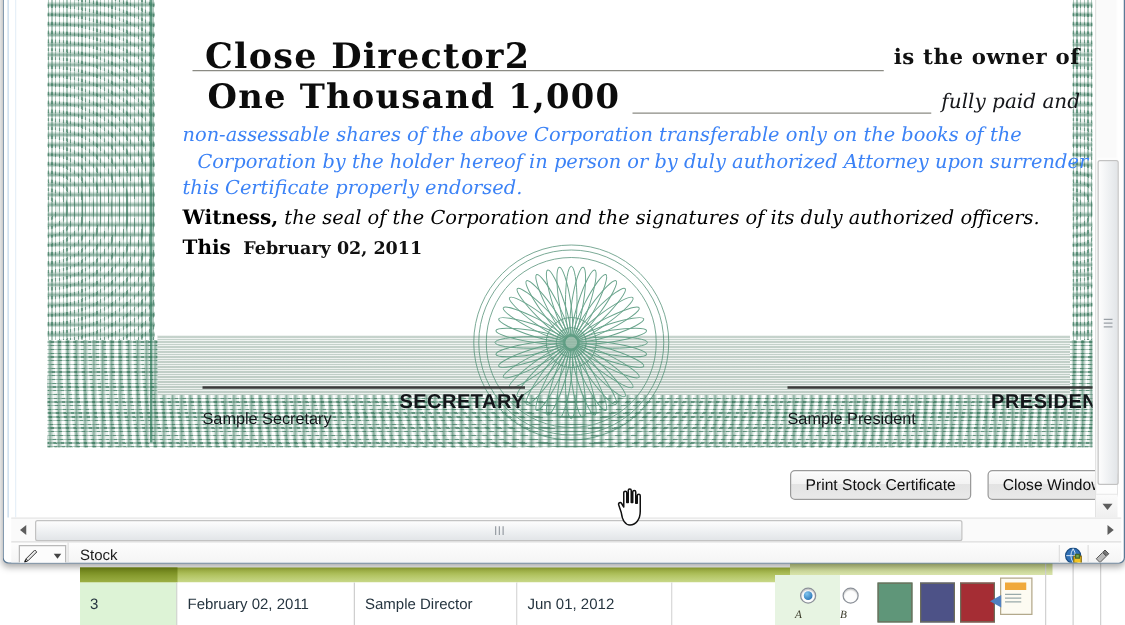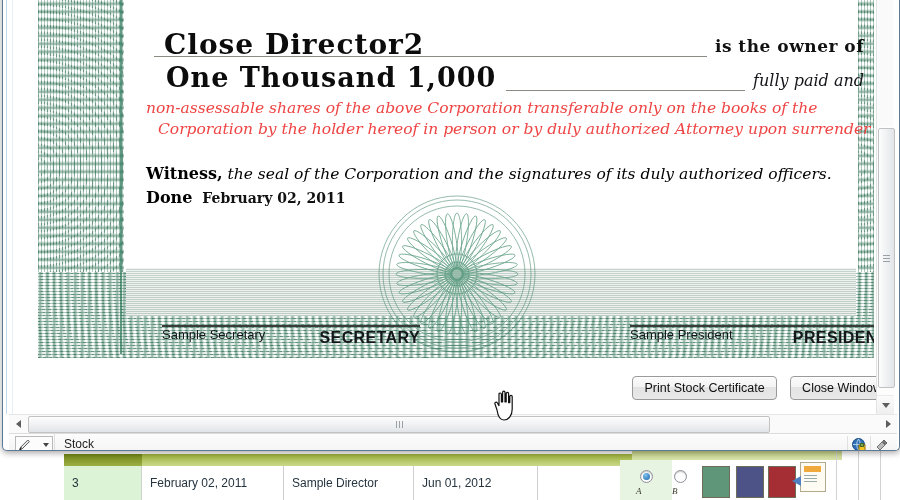--- a/index.html
+++ b/index.html
@@ -100,35 +100,35 @@
     letter-spacing:1px;line-height:1;position:relative;top:3px;padding-left:10px;display:inline-block;}
   #t-owner{font-size:17px;white-space:nowrap;padding-bottom:1px;}
 
   #shares-row{position:absolute;left:128px;top:88px;width:698px;display:flex;align-items:flex-end;}
   #v-shares{font-family:"DejaVu Serif",serif;font-weight:700;font-size:27px;letter-spacing:1px;
     color:#0c0c0c;line-height:1;white-space:nowrap;}
   #f-shares{flex:1;margin-left:10px;border-bottom:1px solid #8b8b84;height:26px;}
   #t-paid{font-size:16px;white-space:nowrap;padding-bottom:1px;padding-left:8px;}
 
   #body-copy{position:absolute;left:108px;top:122px;width:724px;}
-  .bline{font-family:"DejaVu Serif",serif;font-style:italic;font-size:15.5px;color:#ef4444;
+  .bline{font-family:"DejaVu Serif",serif;font-style:italic;font-size:15.5px;color:#3b82f6;
     line-height:21px;white-space:nowrap;}
   .bline.just{display:flex;justify-content:space-between;}
   .bline.just span{display:inline-block;}
   #witness-line{position:absolute;left:108px;top:188px;white-space:nowrap;}
   #t-witness{font-family:"DejaVu Serif",serif;font-weight:700;font-size:16px;}
   #t-witness-rest{font-family:"DejaVu Serif",serif;font-style:italic;font-size:15.5px;}
   #dated-line{position:absolute;left:108px;top:212px;white-space:nowrap;}
   #t-dated{font-family:"DejaVu Serif",serif;font-weight:700;font-size:16px;}
   #v-date{font-family:"DejaVu Serif",serif;font-weight:700;font-size:14px;color:#111;padding-left:10px;}
 
   
   .sigblock{position:absolute;bottom:16px;}
   .sigline{border-top:2px solid #3a3a3a;width:100%;}
-  .signame{font-family:"Liberation Sans",sans-serif;font-size:13px;color:#14161a;padding-top:0;}
+  .signame{font-family:"Liberation Sans",sans-serif;font-size:13px;color:#14161a;padding-top:16px;}
   .sigrole{position:absolute;right:0;top:4px;font-family:"Liberation Sans",sans-serif;
     font-size:16px;font-weight:700;color:#14161a;letter-spacing:.4px;}
   #sig-left{left:124px;width:258px;}
   #sig-right{left:592px;width:258px;}
 
   
   #btnbar{position:absolute;left:0;top:386px;width:888px;height:30px;text-align:right;}
   .btn{display:inline-block;vertical-align:middle;font-family:"Liberation Sans",sans-serif;
     font-size:12.5px;color:#101010;padding:4px 11px;border:1px solid #9a9a9a;border-radius:4px;
     background:linear-gradient(to bottom,#fbfbfb 0%,#f3f3f3 45%,#e3e3e3 46%,#e9e9e9 100%);
@@ -298,28 +298,29 @@
           <span id="v-shares">One Thousand  1,000</span>
           <span id="f-shares"></span>
           <span class="script" id="t-paid">fully paid and</span>
         </div>
 
         <div id="body-copy">
           <div class="bline just">
             <span>non-assessable  shares  of  the  above  Corporation  transferable  only  on  the  books  of  the</span>
           </div>
           <div class="bline" style="padding-left:12px;">Corporation by the holder hereof in person or by duly authorized Attorney upon surrender of</div>
+          <div class="bline">this Certificate properly endorsed.</div>
         </div>
 
         <div id="witness-line">
           <span id="t-witness">Witness,</span><span id="t-witness-rest"> the seal of the Corporation and the signatures of its  duly authorized officers.</span>
         </div>
 
         <div id="dated-line">
-          <span id="t-dated">Done</span><span id="v-date">February 02, 2011</span>
+          <span id="t-dated">This</span><span id="v-date">February 02, 2011</span>
         </div>
 
         <div class="sigblock" id="sig-left">
           <div class="sigline"></div>
           <div class="signame">Sample Secretary</div>
           <div class="sigrole">SECRETARY</div>
         </div>
         <div class="sigblock" id="sig-right">
           <div class="sigline"></div>
           <div class="signame">Sample President</div>

